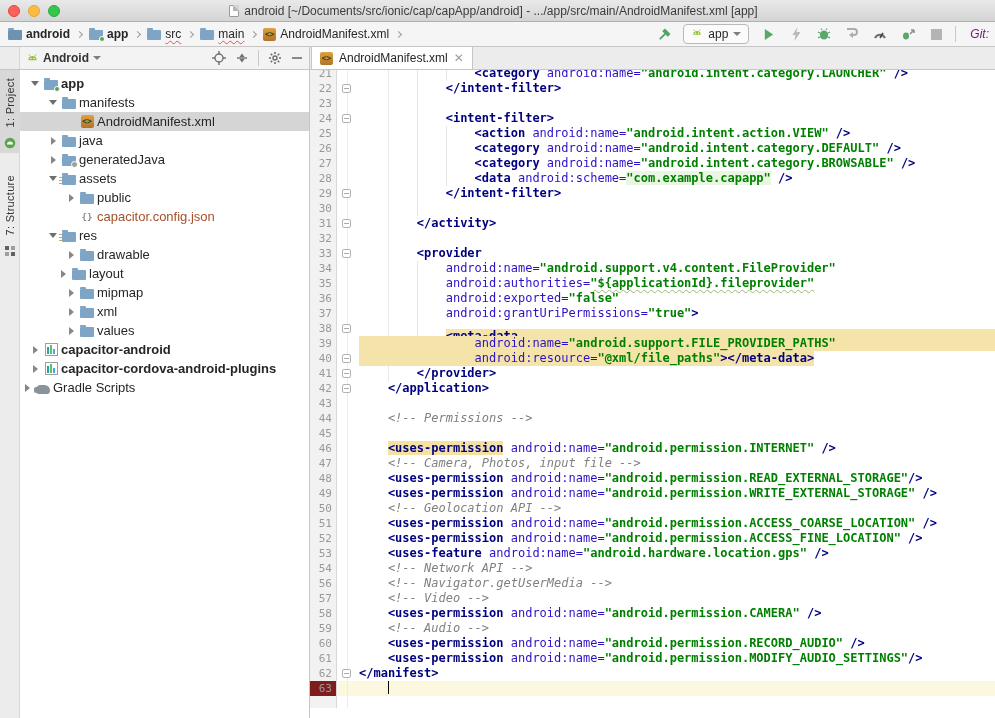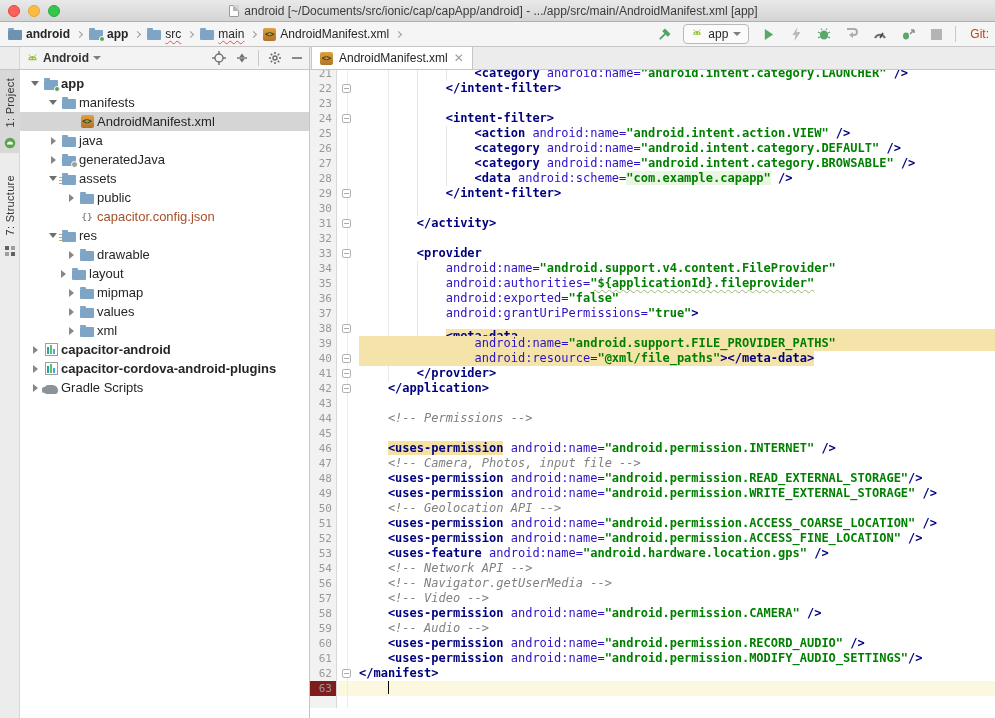--- a/index.html
+++ b/index.html
@@ -28,21 +28,21 @@
   .crumb.misspell .lbl { text-decoration:underline wavy #E05555 1px; text-underline-offset:2px; }
   .chev { width:5px; height:5px; border-top:1.5px solid #9B9B9B; border-right:1.5px solid #9B9B9B;
           transform:rotate(45deg); margin:0 3px; flex:none;}
   .ticons { display:flex; align-items:center; gap:10px; }
   .tico { width:18px; height:18px; display:flex; align-items:center; justify-content:center; border-radius:3px; }
   .runcfg { display:flex; align-items:center; gap:5px; border:1px solid #B9B9B9; background:#FBFBFB;
             border-radius:4px; height:20px; padding:0 7px; }
   .runcfg .lbl{ font-size:12px; color:#262626;}
   .dd-arrow { width:0; height:0; border-left:4px solid transparent; border-right:4px solid transparent; border-top:4px solid #7E7E7E; }
   .tb-sep { width:1px; height:16px; background:#C9C9C9; }
-  .git-lbl { font-size:12px; color:#c2410c; margin-left:4px;}
+  .git-lbl { font-size:12px; color:#701a75; margin-left:4px;font-style:italic;}
 
   
   .row2 { height:23px; display:flex; border-bottom:1px solid #C6C6C6; background:#F3F3F3;}
   .row2 .strip-gap { width:20px; border-right:1px solid #D6D6D6; background:#ECECEC;}
   .pp-header { width:290px; display:flex; align-items:center; padding:0 6px; border-right:1px solid #C6C6C6; background:#F3F3F3;}
   .pp-header .lbl { font-size:12px; font-weight:bold; color:#333; margin:0 4px;}
   .pp-tools { margin-left:auto; display:flex; align-items:center; gap:9px;}
   .tabstrip { flex:1; background:#ECECEC; display:flex; align-items:flex-end; }
   .edtab { background:#FFFFFF; border:1px solid #C6C6C6; border-bottom:none; height:23px; display:flex;
            align-items:center; padding:0 8px; gap:6px; margin-left:1px;}
@@ -424,30 +424,30 @@
         </span>
         <span class="tlabel">mipmap</span>
       </div>
       <div class="trow" style="padding-left: 44px;">
         <span class="tarrow">
           <span class="arr-r"></span>
         </span>
         <span class="ticon">
           <span class="folder"></span>
         </span>
+        <span class="tlabel">xml</span>
+      </div>
+      <div class="trow" style="padding-left: 44px;">
+        <span class="tarrow">
+          <span class="arr-r"></span>
+        </span>
+        <span class="ticon">
+          <span class="folder"></span>
+        </span>
         <span class="tlabel">values</span>
-      </div>
-      <div class="trow" style="padding-left: 44px;">
-        <span class="tarrow">
-          <span class="arr-r"></span>
-        </span>
-        <span class="ticon">
-          <span class="folder"></span>
-        </span>
-        <span class="tlabel">xml</span>
       </div>
       <div class="trow bold" style="padding-left: 8px;">
         <span class="tarrow">
           <span class="arr-r"></span>
         </span>
         <span class="ticon">
           <span class="module">
             <i style="height:7px;background:#26A69A"></i>
             <i style="height:9px;background:#66BB6A"></i>
             <i style="height:5px;background:#42A5F5"></i>
@@ -461,21 +461,21 @@
         </span>
         <span class="ticon">
           <span class="module">
             <i style="height:7px;background:#26A69A"></i>
             <i style="height:9px;background:#66BB6A"></i>
             <i style="height:5px;background:#42A5F5"></i>
           </span>
         </span>
         <span class="tlabel">capacitor-cordova-android-plugins</span>
       </div>
-      <div class="trow" style="padding-left: 8px;">
+      <div class="trow" style="">
         <span class="tarrow">
           <span class="arr-r"></span>
         </span>
         <span class="ticon">
           <span class="gradle"></span>
         </span>
         <span class="tlabel">Gradle Scripts</span>
       </div>
     </div>
 

